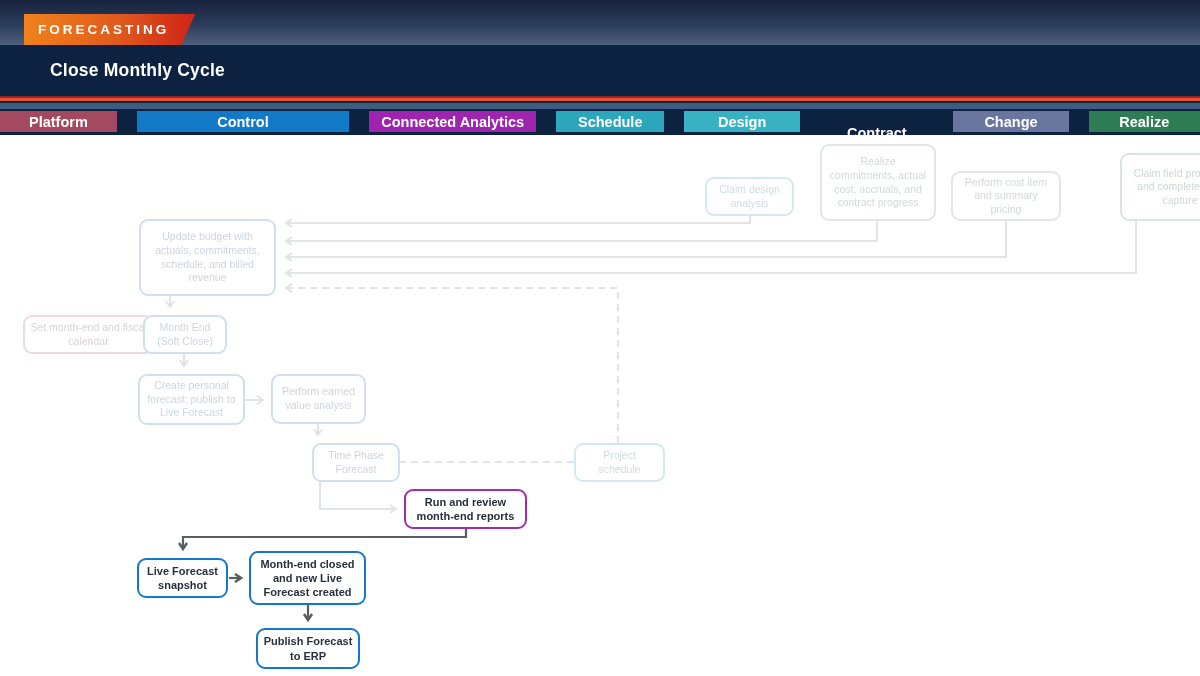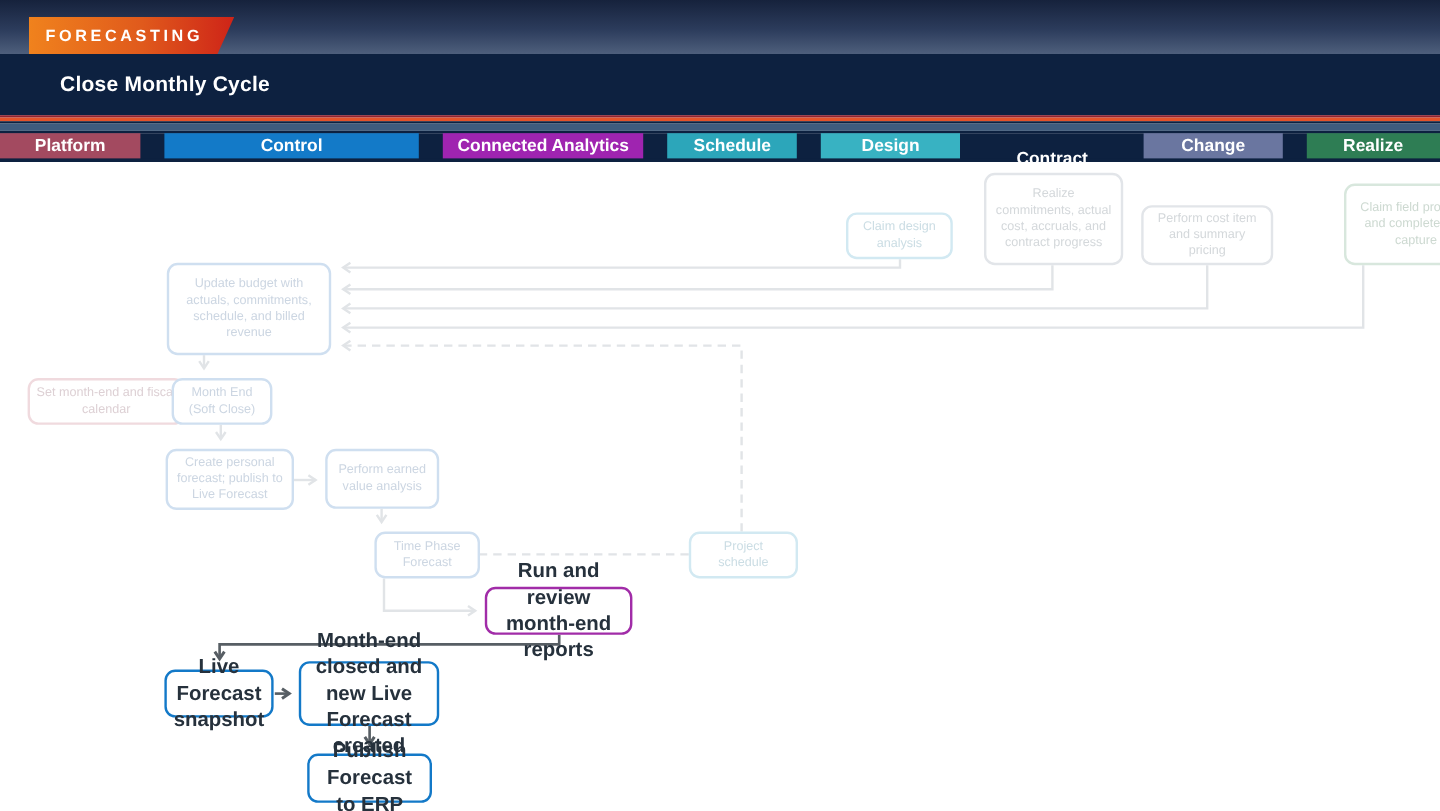--- a/index.html
+++ b/index.html
@@ -25,21 +25,21 @@
   .tabs { height:24px; background:#0d2140; display:flex; gap:20px; border-bottom:3px solid #0d2140; }
   .tab { display:flex; align-items:center; justify-content:center; color:#fff; font-size:14.5px;
          font-weight:600; cursor:pointer; white-space:nowrap; }
 
   
   .flow-layer { position:absolute; left:0; top:0; width:1200px; height:676px; pointer-events:none; }
   .connectors { position:absolute; left:0; top:0; }
   .node { position:absolute; border:2px solid; border-radius:9px; background:#fff;
           display:flex; align-items:center; justify-content:center; text-align:center;
           font-size:10.5px; line-height:1.3; padding:3px 5px; pointer-events:auto; }
-  .node.active { border-width:2.5px; font-weight:600; font-size:17px; cursor:pointer; }
+  .node.active { border-width:2.5px; font-weight:600; font-size:11px; cursor:pointer; }
 </style>
 </head>
 <body>
 
 <div class="app">
 
   <header class="top-band">
     <div class="badge">FORECASTING</div>
   </header>
 

